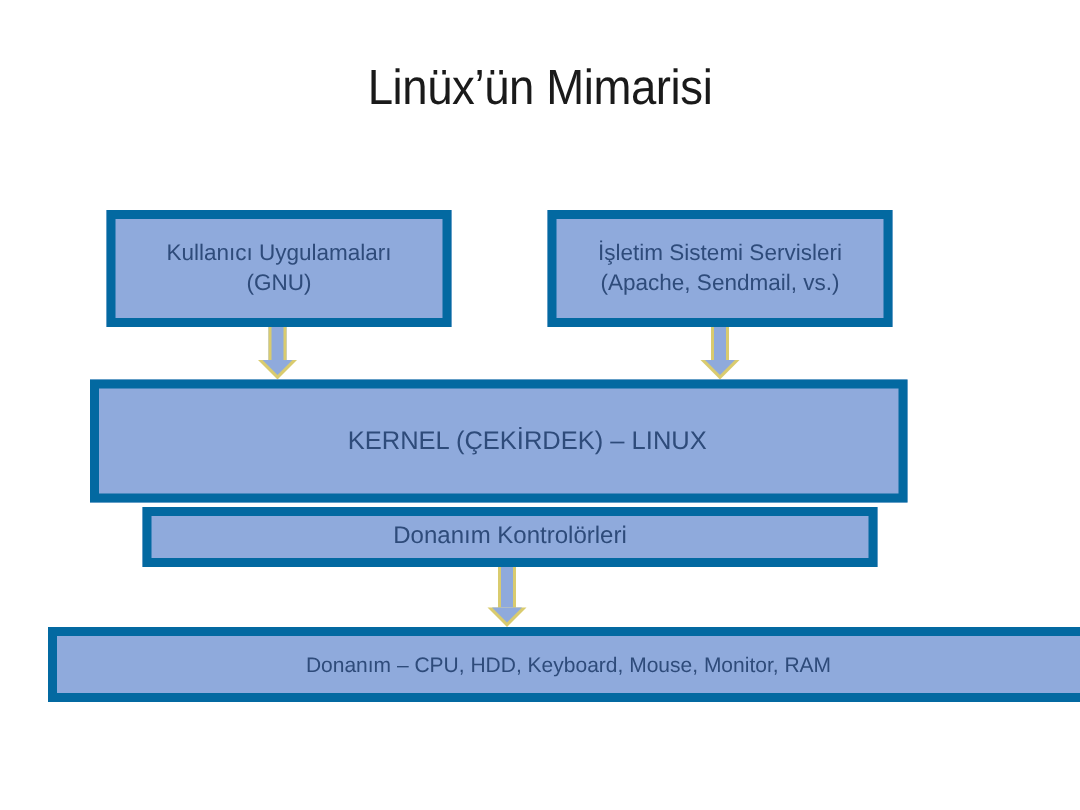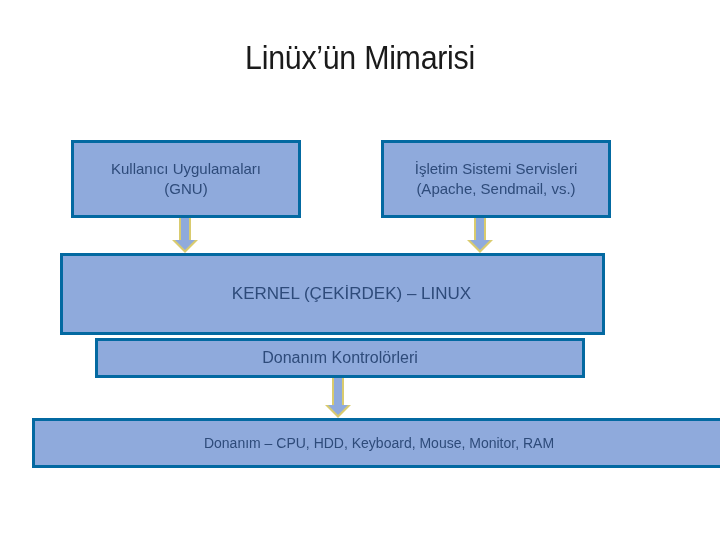--- a/index.html
+++ b/index.html
@@ -26,34 +26,34 @@
     font-weight:400;
     font-family:"Liberation Sans Narrow","Liberation Sans", sans-serif;
     transform:scaleX(0.92);
     transform-origin:center center;
     white-space:nowrap;
   }
   .box{
     position:absolute;
     box-sizing:border-box;
     background:#8FAADC;
-    border:3px solid #0369a1;
+    border:6px solid #0369a1;
     color:#2E4B7A;
     display:flex;
     align-items:center;
     justify-content:center;
     text-align:center;
     font-size:15px;
     line-height:20px;
     font-family:"Liberation Sans Narrow","Liberation Sans", sans-serif;
     white-space:pre-line;
     padding:2px 6px;
   }
   #box-user{ left:71px; top:140px; width:230px; height:78px; }
-  #box-services{ left:365px; top:140px; width:230px; height:78px;margin-left:16px; }
+  #box-services{ left:365px; top:140px; width:230px; height:78px; }
   #box-kernel{ left:60px; top:253px; width:545px; height:82px; font-size:17px;padding-left:44px; }
   #box-drivers{ left:95px; top:338px; width:490px; height:40px; font-size:16px; }
   #box-hardware{ left:32px; top:418px; width:694px; height:50px; font-size:14px; }
 
   
   .arrow{
     position:absolute;
     width:26px;
   }
   .arrow .shaft{

